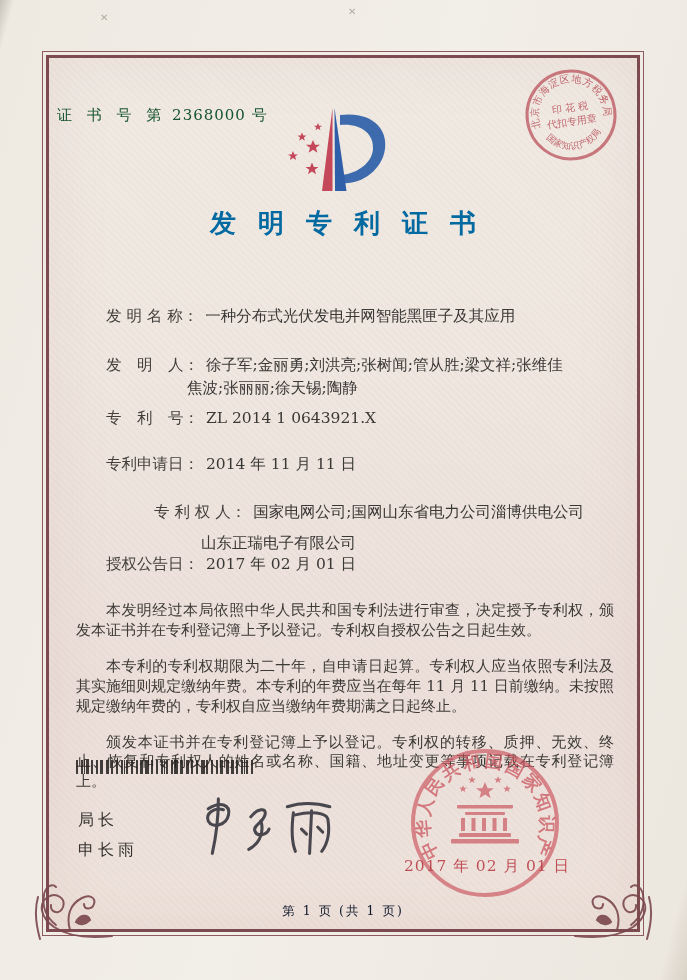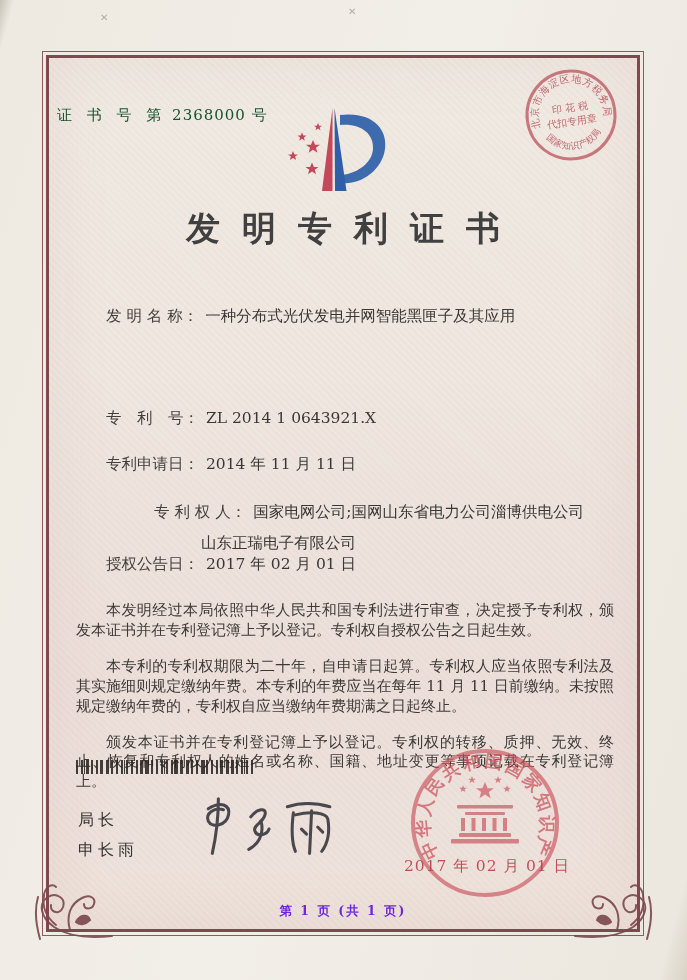--- a/index.html
+++ b/index.html
@@ -21,42 +21,42 @@
   .frame::before{
     content:"";position:absolute;inset:0;
     background:repeating-linear-gradient(45deg,rgba(170,120,115,.035) 0 2px,transparent 2px 5px);
     pointer-events:none;
   }
   .regmark{position:absolute;color:rgba(125,118,106,.55);font-size:10px;font-family:"DejaVu Sans",sans-serif;}
   .certno{position:absolute;left:57px;top:106px;font-size:15px;color:#14532d;letter-spacing:1px;}
   .certno .sp{letter-spacing:5px;}
   .logo{position:absolute;left:280px;top:103px;width:112px;height:92px;}
   .title{position:absolute;left:46px;top:206px;width:594px;text-align:center;
-    font-size:34px;font-weight:600;color:#404040;letter-spacing:22px;text-indent:22px;}
+    font-size:26px;font-weight:600;color:#0369a1;letter-spacing:22px;text-indent:22px;}
   .row{position:absolute;left:62px;right:55px;font-size:15.5px;color:#3a3835;line-height:23px;margin-left:44px;}
   .row .lbl{white-space:nowrap;color:#433f3b;}
   .row .val{margin-left:7px;}
   .row .l2{position:absolute;white-space:nowrap;}
   .bodytext{position:absolute;left:60px;right:57px;top:585px;font-size:15px;color:#3d3a36;
     line-height:19.9px;text-align:justify;}
   .bodytext p{margin:16px;text-indent:2em;}
   .barcode{position:absolute;left:76px;top:760px;width:177px;height:14px;opacity:.85;
     background:
       repeating-linear-gradient(90deg,#24211f 0 2px,transparent 2px 5px),
       repeating-linear-gradient(90deg,#24211f 0 1px,transparent 1px 8px),
       repeating-linear-gradient(90deg,transparent 0 11px,#24211f 11px 13px,transparent 13px 29px);}
   .signoff{position:absolute;left:78px;font-size:16px;color:#34322f;letter-spacing:4px;
     font-family:"DejaVu Sans","Liberation Sans",sans-serif;}
   .sig{position:absolute;left:190px;top:793px;width:152px;height:64px;}
   .seal{position:absolute;left:395px;top:733px;width:180px;height:180px;opacity:.8;}
   .sealdate{position:absolute;left:404px;top:856px;width:180px;font-size:15.5px;color:#bb4049;
     letter-spacing:1px;opacity:.9;}
   .stamp{position:absolute;left:516px;top:60px;width:110px;height:110px;opacity:.85;transform:rotate(-8deg);}
   .footer{position:absolute;left:46px;top:903px;width:594px;text-align:center;font-size:12.5px;
-    color:#6d28d9;letter-spacing:2px;font-weight:bold;}
+    color:#0f172a;letter-spacing:2px;}
   .flourish{position:absolute;top:852px;width:88px;height:88px;}
   .fl-left{left:26px;}
   .fl-right{left:573px;transform:scaleX(-1);}
 </style>
 </head>
 <body>
 
 <div id="certificate">
 
   <div class="frame"></div>
@@ -83,20 +83,24 @@
     <use href="#st" transform="translate(13,53) scale(5)" fill="#c4485a"></use>
     <use href="#st" transform="translate(32,66) scale(6.5)" fill="#c4485a"></use>
   </svg>
 
   <div class="title">发明专利证书</div>
 
   <div class="row" style="top:305px;">
     <span class="lbl">发 明 名 称：</span><span class="val">一种分布式光伏发电并网智能黑匣子及其应用</span>
   </div>
 
+  <div class="row" style="top:354px;">
+    <span class="lbl">发　明　人：</span><span class="val">徐子军;金丽勇;刘洪亮;张树闻;管从胜;梁文祥;张维佳</span>
+    <div class="l2" style="left:81px;top:23px;">焦波;张丽丽;徐天锡;陶静</div>
+  </div>
 
   <div class="row" style="top:407px;">
     <span class="lbl">专　利　号：</span><span class="val">ZL 2014 1 0643921.X</span>
   </div>
 
   <div class="row" style="top:453px;">
     <span class="lbl">专利申请日：</span><span class="val">2014 年 11 月 11 日</span>
   </div>
 
   <div class="row" style="top:501px;text-align:center;">

